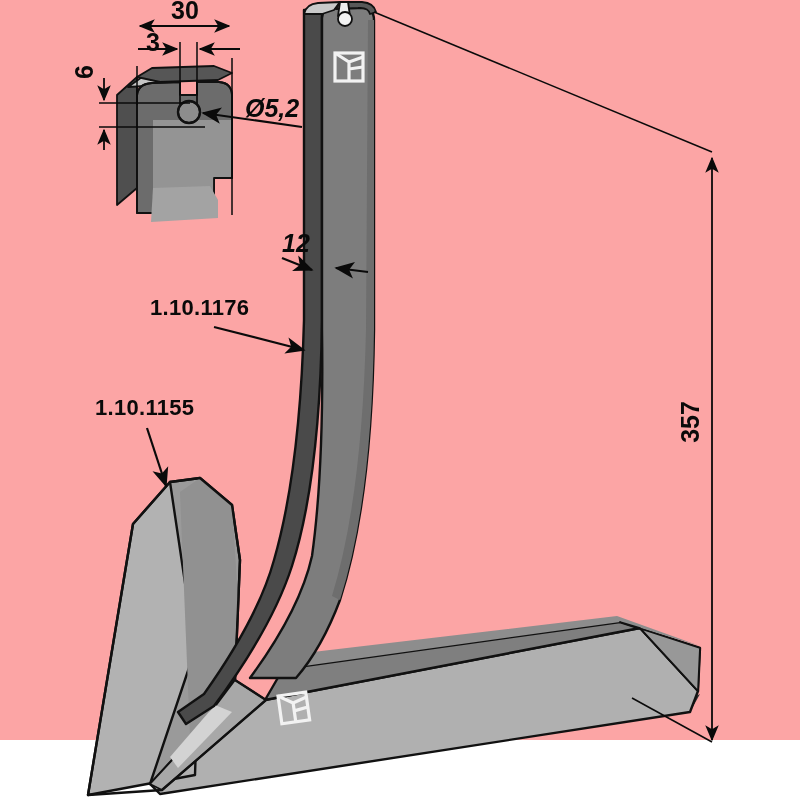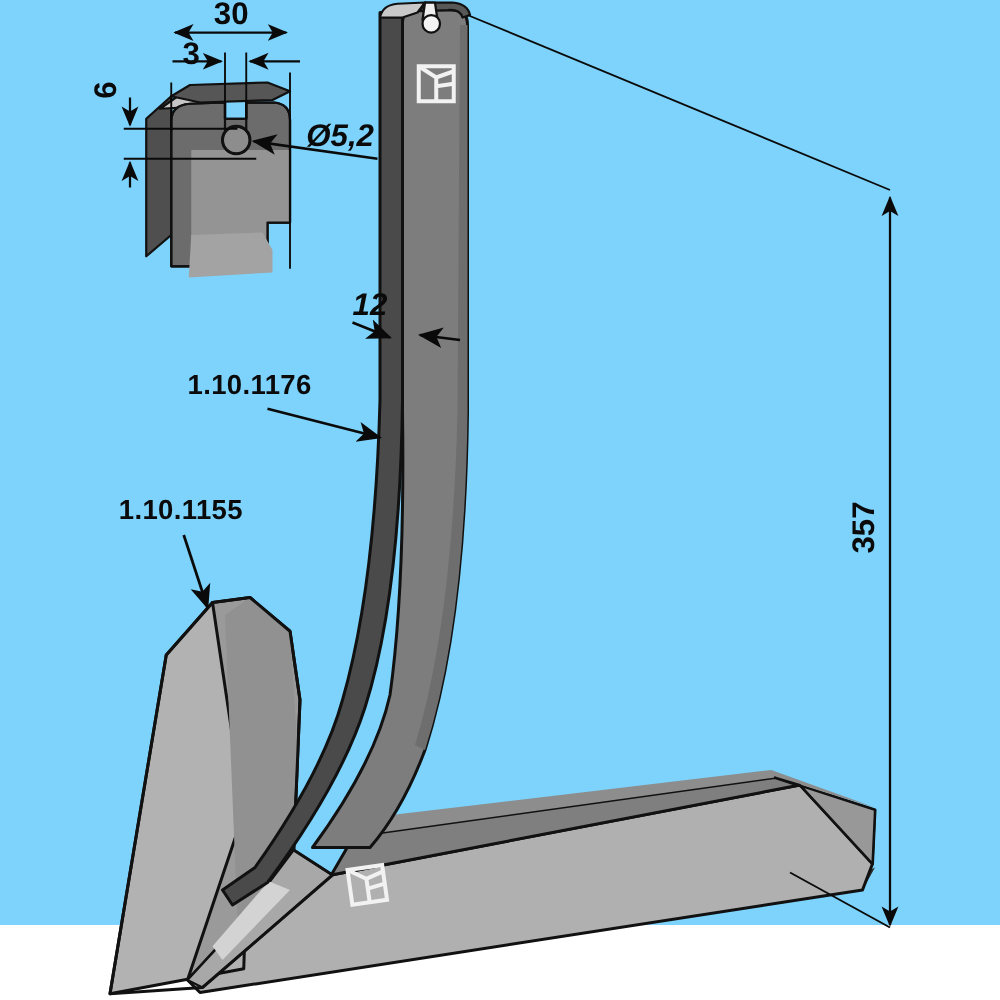--- a/index.html
+++ b/index.html
@@ -10,21 +10,21 @@
   body {
     width: 800px;
     height: 800px;
     font-family: "Liberation Sans", sans-serif;
     overflow: hidden;
   }
   #drawing-root {
     position: relative;
     width: 800px;
     height: 740px;
-    background: #7dd3fc;
+    background: #fca5a5;
   }
   svg.tech-drawing {
     display: block;
     width: 800px;
     height: 800px;
   }
   text {
     font-family: "Liberation Sans", sans-serif;
     fill: #0a0a0a;
   }

